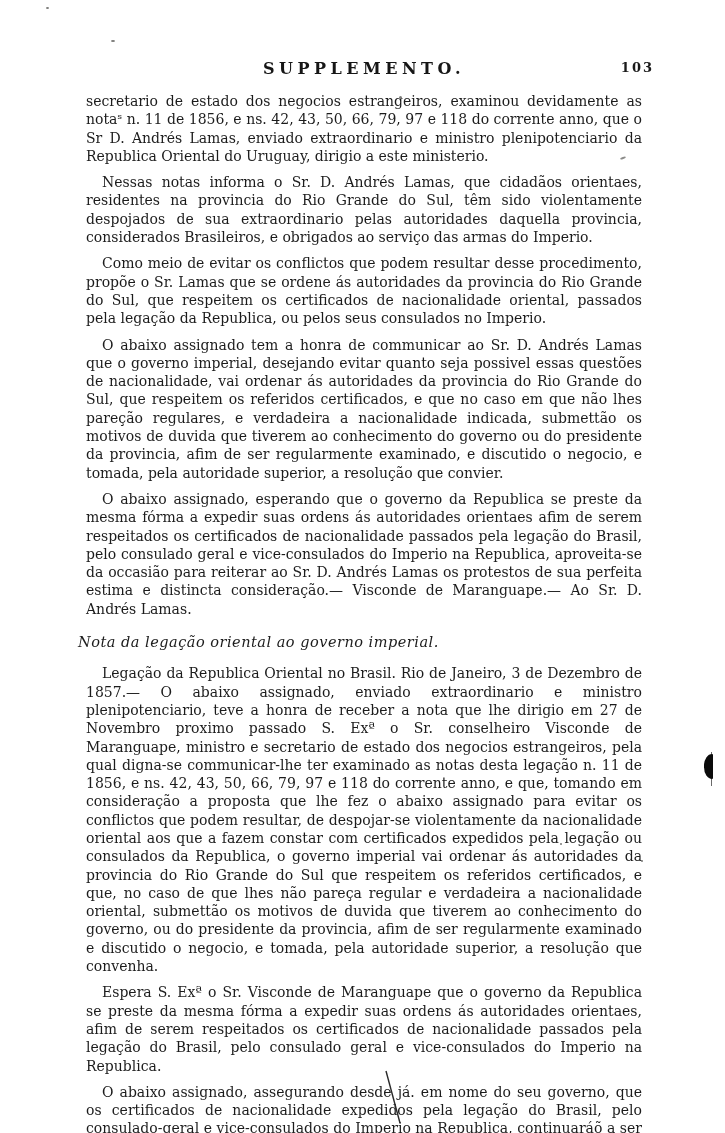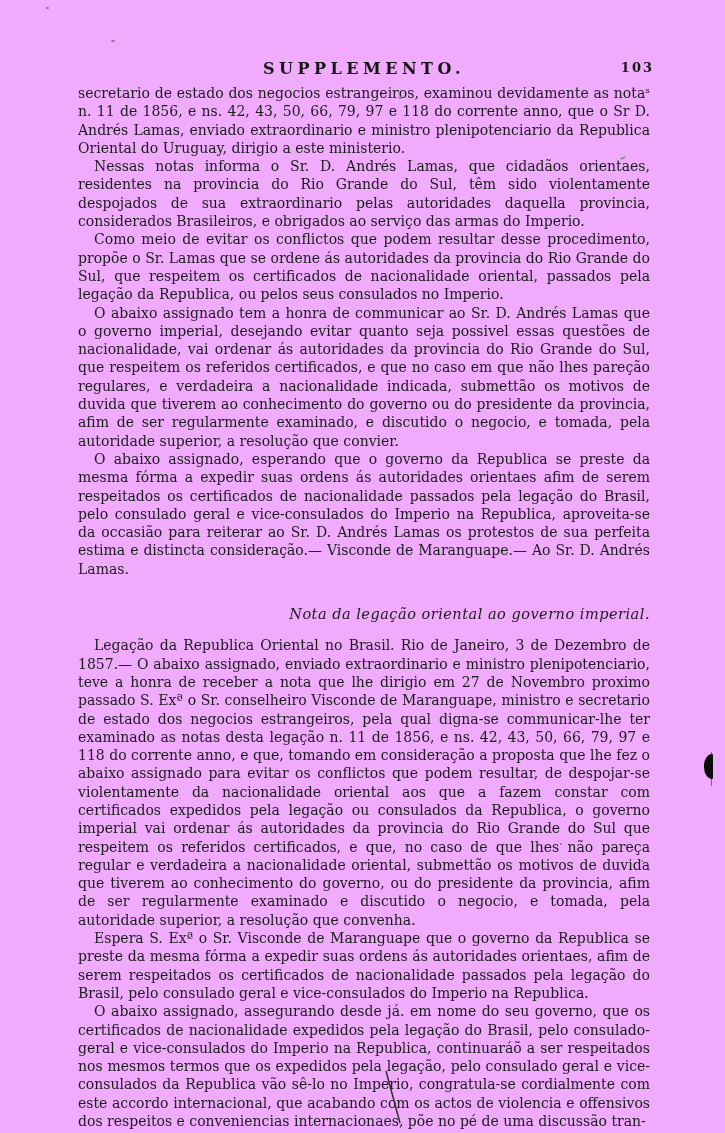--- a/index.html
+++ b/index.html
@@ -5,21 +5,21 @@
   html, body {
     margin: 0;
     padding: 0;
     background: #e8e8e4;
   }
   .page {
     position: relative;
     width: 725px;
     height: 1133px;
     margin: 0 auto;
-    background: #f0abfc;
+    background: #ffffff;
     font-family: "DejaVu Serif", serif;
     color: #1c1c1c;
     overflow: hidden;
   }
   .running-header {
     position: absolute;
     top: 59px;
     left: 78px;
     width: 572px;
     height: 20px;
@@ -43,31 +43,31 @@
   .text-block {
     position: absolute;
     top: 84px;
     left: 78px;
     width: 572px;
     font-size: 14px;
     line-height: 18.3px;
     text-align: justify;
   }
   .para {
-    margin: 0;
+    margin: 8px;
     text-indent: 16px;
   }
   .para.no-indent {
     text-indent: 0;
   }
   .signature {
   }
   .section-heading {
-    margin: 27px 0 13px 0;
-    text-align: right;
+    margin: 15px 0 13px 0;
+    text-align: left;
     font-style: italic;
     font-size: 14.5px;
     text-indent: 0;
     letter-spacing: 0.5px;
   }
   
   .pen-stroke {
     position: absolute;
     left: 380px;
     top: 1066px;

